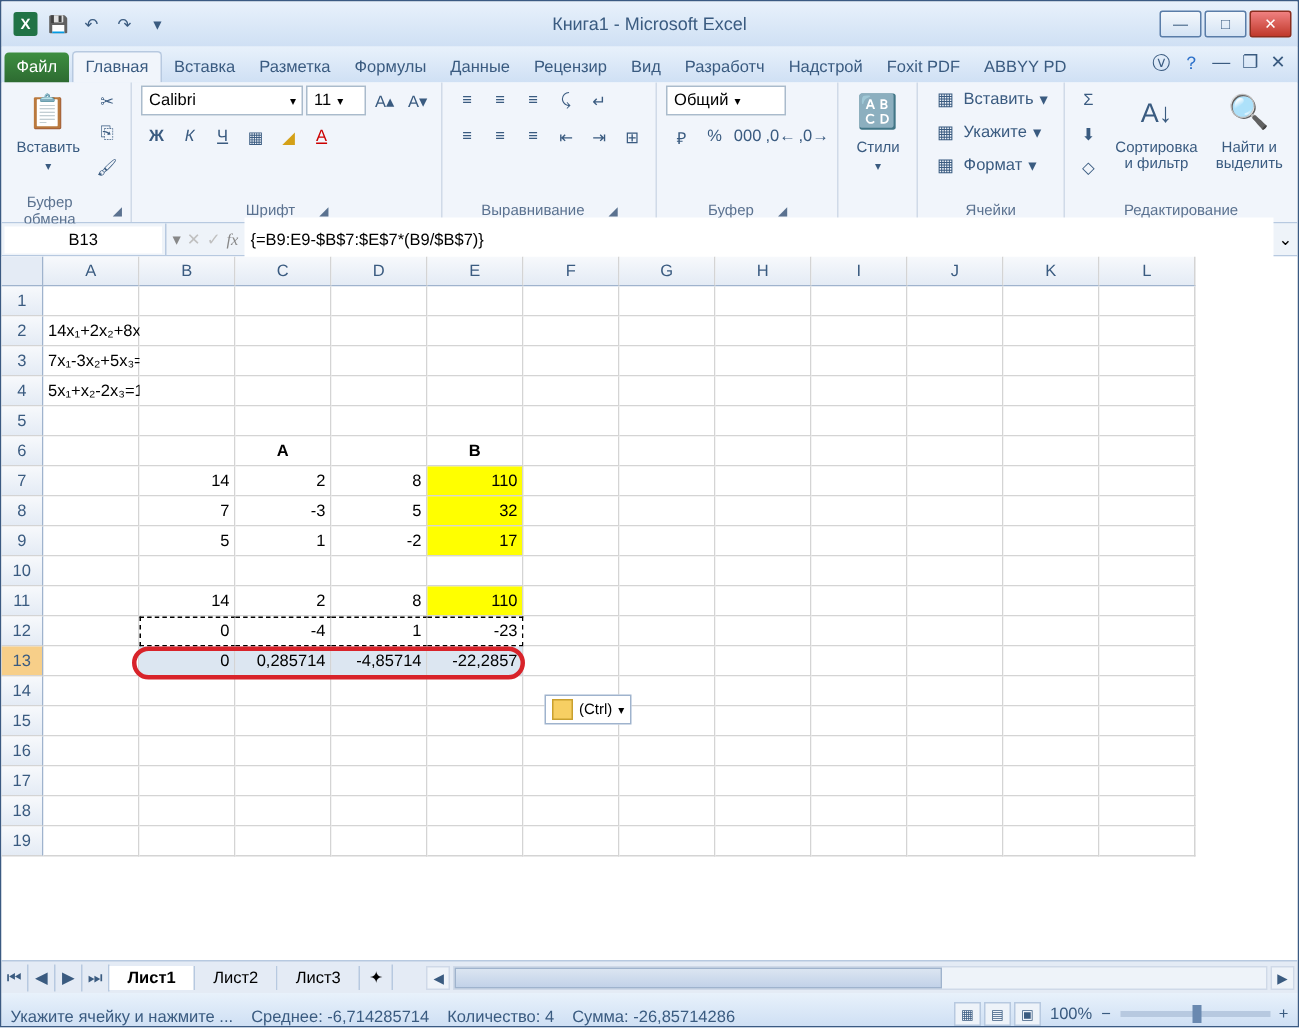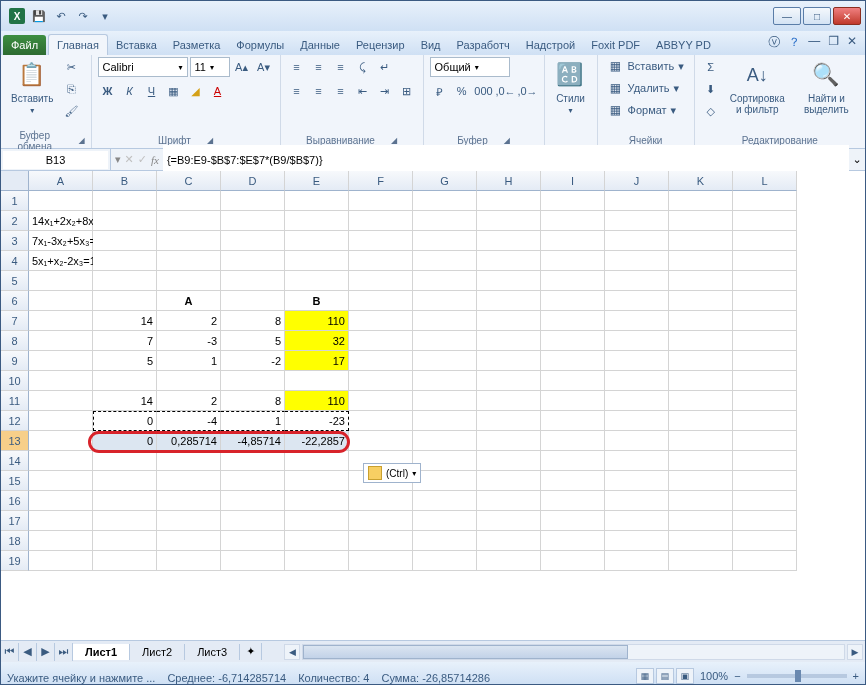--- a/index.html
+++ b/index.html
@@ -91,20 +91,21 @@
 <div class="window">
 
   <div class="titlebar">
     <div class="qat">
       <div class="xl-icon">X</div>
       <span>💾</span>
       <span>↶</span>
       <span>↷</span>
       <span>▾</span>
     </div>
+    <div class="title">Книга1 - Microsoft Excel</div>
     <div class="win-controls">
       <div>—</div>
       <div>□</div>
       <div class="close">✕</div>
     </div>
   </div>
 
   <div class="tabs">
     <div class="tab file">Файл</div>
     <div class="tab active">Главная</div>
@@ -144,21 +145,21 @@
       </div>
       <div class="glabel">
           <span>Буфер обмена</span>
           <span class="launcher">◢</span>
         </div>
     </div>
 
     <div class="rgroup">
       <div class="body col">
         <div class="row">
-          <div class="combo" style="width:90px;justify-content:space-between;">
+          <div class="combo" style="width:108px;justify-content:space-between;">
               <span>Calibri</span>
               <span class="arrow">▾</span>
             </div>
           <div class="combo" style="width:40px;">
               <span>11</span>
               <span class="arrow">▾</span>
             </div>
           <div class="btn-sm">A▴</div>
           <div class="btn-sm">A▾</div>
         </div>
@@ -236,21 +237,21 @@
           <span>Стили</span>
           <span style="font-size:8px;">▾</span>
         </div>
       </div>
       <div class="glabel"></div>
     </div>
 
     <div class="rgroup">
       <div class="body col">
         <div class="rbtn-line"><span class="ib">▦</span><span>Вставить</span> ▾</div>
-        <div class="rbtn-line"><span class="ib">▦</span><span>Удалить</span> ▾</div>
+        <div class="rbtn-line"><span class="ib">▦</span><span>Укажите</span> ▾</div>
         <div class="rbtn-line"><span class="ib">▦</span><span>Формат</span> ▾</div>
       </div>
       <div class="glabel">
           <span>Ячейки</span>
         </div>
     </div>
 
     <div class="rgroup" style="border-right:none;">
       <div class="body">
         <div class="col">

